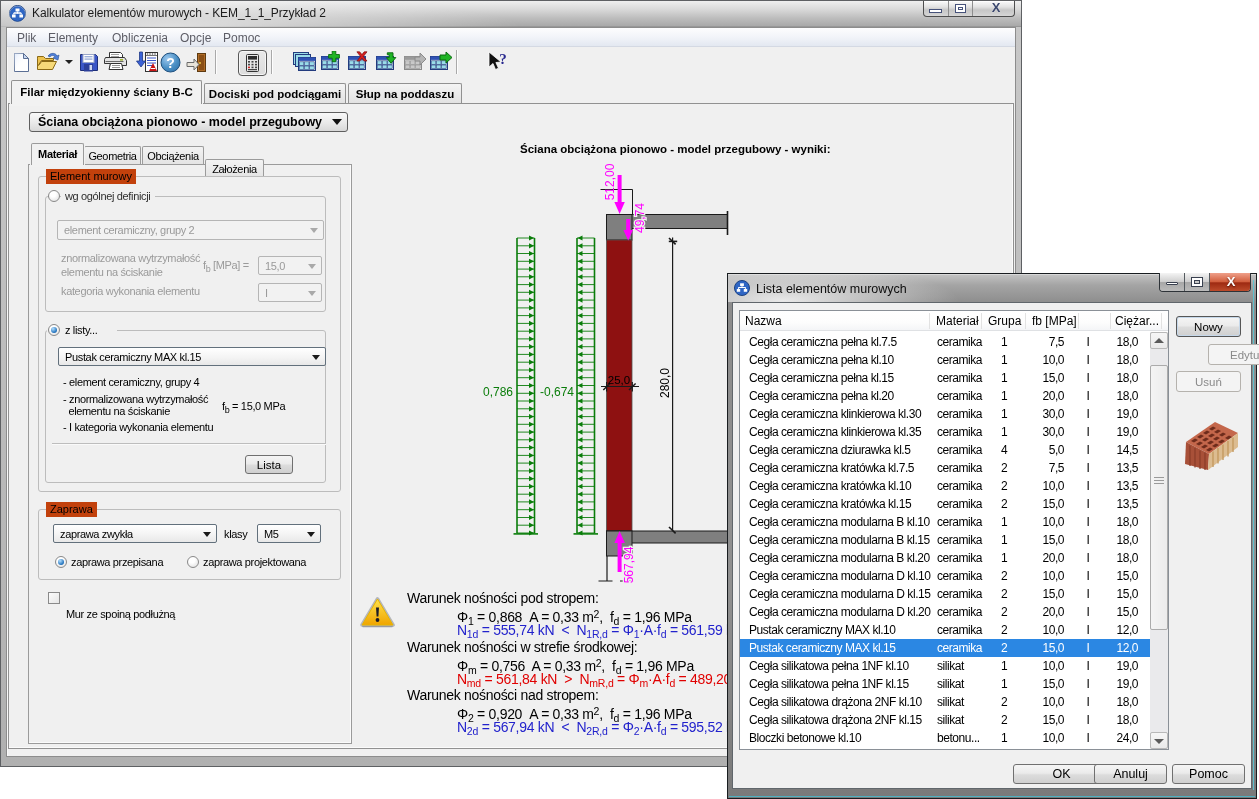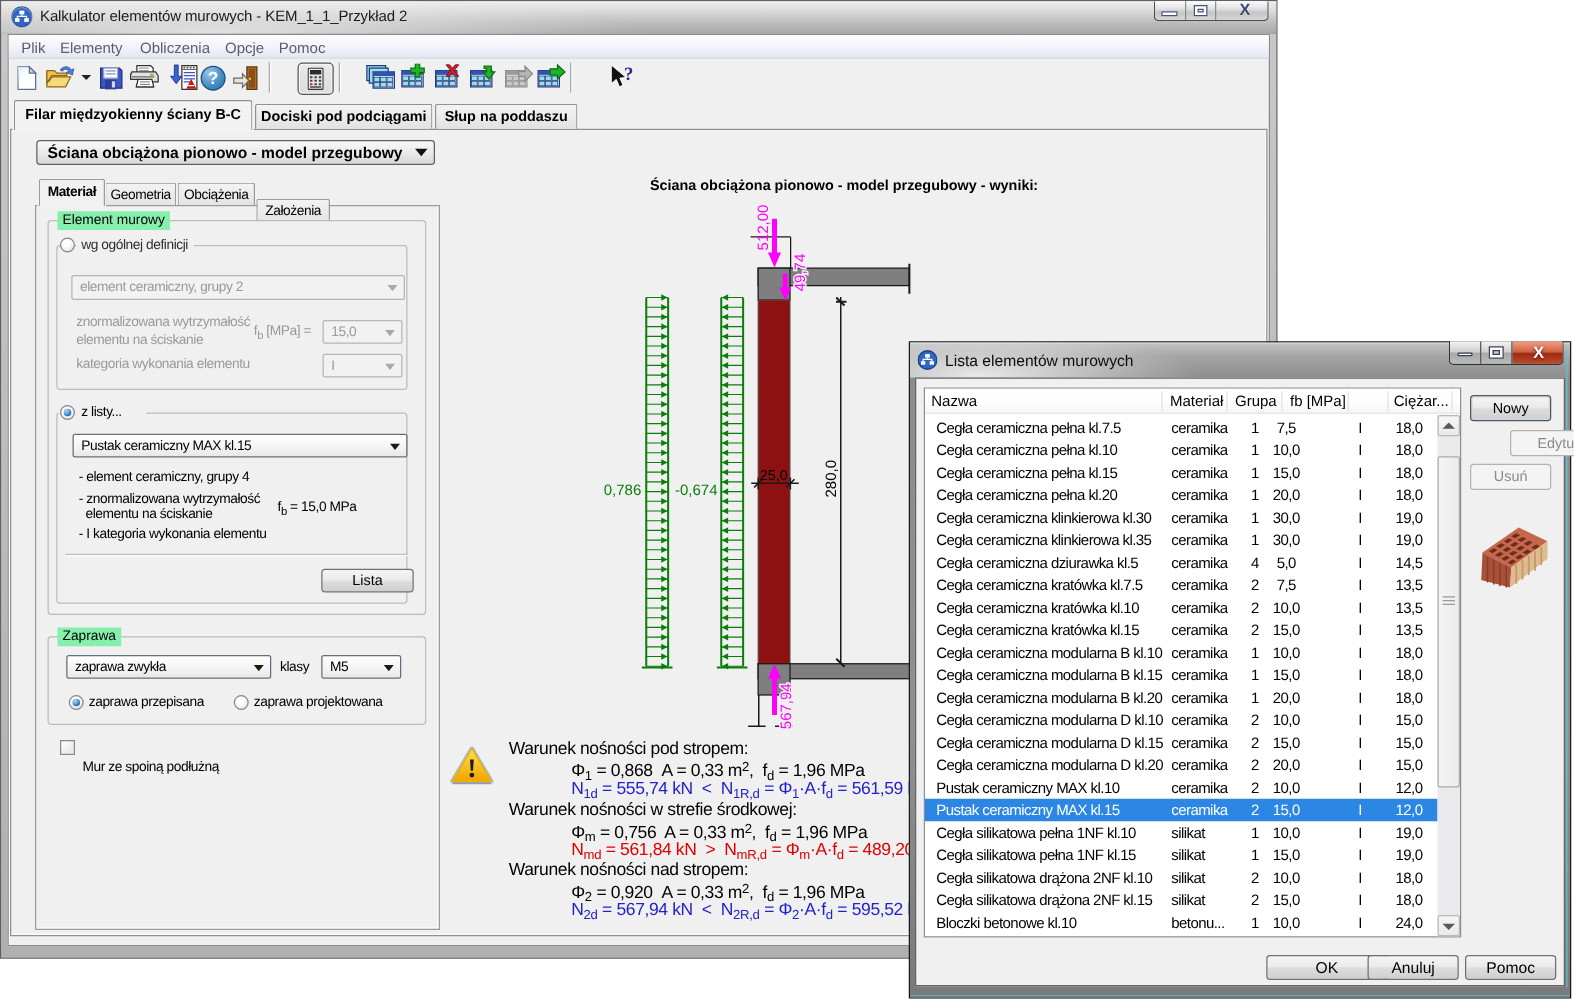--- a/index.html
+++ b/index.html
@@ -8,27 +8,27 @@
 .t13{font-size:12px;line-height:18px;color:#000;white-space:nowrap}
 .b{font-weight:bold}
 .gray{color:#9a9a9a}
 .combo{position:absolute;border:1px solid #d946ef;border-radius:2px;background:linear-gradient(180deg,#ffffff,#f4f4f4 55%,#e8e8e8)}
 .combo.dis{border-color:#b5b5b5;background:#f2f2f2}
 .cv{position:absolute;left:6px;top:50%;transform:translateY(-50%);font-size:11px;letter-spacing:-0.35px;white-space:nowrap}
 .arr{position:absolute;right:5px;top:50%;margin-top:-2px;width:0;height:0;border-left:4px solid transparent;border-right:4px solid transparent;border-top:5px solid #1a1a1a}
 .arr.g{border-top-color:#a9a9a9}
 .btn{position:absolute;border:1px solid #707070;border-radius:3px;background:linear-gradient(180deg,#f5f5f5,#ebebeb 45%,#dcdcdc 55%,#cfcfcf);font-size:11.5px;color:#000;text-align:center}
 .grp{position:absolute;border:1px solid #bcbcbc;border-radius:3px}
-.grp>span{position:absolute;top:-8px;left:7px;background:#86efac;padding:0 4px;font-size:11px;line-height:15px;white-space:nowrap}
+.grp>span{position:absolute;top:-8px;left:7px;background:#c2410c;padding:0 4px;font-size:11px;line-height:15px;white-space:nowrap}
 .radio{position:absolute;width:12px;height:12px;border-radius:50%;border:1px solid #898989;background:radial-gradient(circle at 40% 32%,#ffffff 30%,#dcdcdc)}
 .radio.on::after{content:"";position:absolute;left:2px;top:2px;width:6px;height:6px;border-radius:50%;background:radial-gradient(circle at 35% 30%,#9fd0f5 10%,#2071bc 70%,#0d4a8a)}
 .sep{position:absolute;width:1px;background:#a9a9a9;box-shadow:1px 0 0 #fdfdfd}
 .row{position:absolute;left:740px;width:410px;height:18px;font-size:12px;letter-spacing:-0.45px;line-height:18px;color:#000;white-space:nowrap}
 .row span{position:absolute;top:0}
-.rc1{left:9px}.rc2{left:197px}.rc3{left:243px;width:42px;text-align:center}.rc4{left:268px;width:42px;text-align:center}.rc5{left:337px;width:22px;text-align:center}.rc6{left:358px;width:40px;text-align:right}
+.rc1{left:9px}.rc2{left:197px}.rc3{left:243px;width:42px;text-align:center}.rc4{left:282px;width:42px;text-align:right}.rc5{left:337px;width:22px;text-align:center}.rc6{left:358px;width:40px;text-align:right}
 .hsep{position:absolute;top:2px;height:16px;width:1px;background:#e2e2e2}
 </style></head><body>
 
 <div class="a" style="left:0;top:0;width:1022px;height:767px;border:1px solid #5e6063;background:linear-gradient(180deg,#c8c8c8,#b0b0b0)"></div>
 
 <div class="a" style="left:1px;top:1px;width:1020px;height:26px;background:linear-gradient(180deg,#efefef,#d8d8d8 35%,#bcbcbc 70%,#a9a9a9);border-bottom:1px solid #979797"></div>
 <div class="a" style="left:1px;top:1px;width:560px;height:26px;background:radial-gradient(ellipse 90% 160% at 30% 100%,rgba(255,255,255,.65),rgba(255,255,255,0) 70%)"></div>
 
 <svg class="a" style="left:9px;top:5px" width="17" height="17" viewBox="0 0 17 17">
 <circle cx="8.5" cy="8.5" r="8" fill="#2f66c4" stroke="#173d7d"></circle>
@@ -282,21 +282,21 @@
 <div class="a t12" style="left:65px;top:322px;background:#f0f0f0;padding-right:3px">z listy...</div>
 <div class="combo" style="left:58px;top:347px;width:268px;height:19px;border-color:#62707c">
     <span class="cv">Pustak ceramiczny MAX kl.15</span>
     <i class="arr"></i>
   </div>
 <div class="a t12" style="left:63px;top:374px">- element ceramiczny, grupy 4</div>
 <div class="a t12" style="left:63px;top:392.5px;line-height:12.5px">- znormalizowana wytrzymałość<br>&nbsp;&nbsp;elementu na ściskanie</div>
 <div class="a t12" style="left:222px;top:398px">f<span style="font-size:9px;vertical-align:-3px">b</span> = 15,0 MPa</div>
 <div class="a t12" style="left:63px;top:419px">- I kategoria wykonania elementu</div>
 <div class="a" style="left:52px;top:443px;width:274px;height:1px;background:#bdbdbd;box-shadow:0 1px 0 #fafafa"></div>
-<div class="btn" style="left:257px;top:455px;width:74px;height:19px;line-height:18px">Lista</div>
+<div class="btn" style="left:245px;top:455px;width:48px;height:19px;line-height:18px">Lista</div>
 
 <div class="grp" style="left:38px;top:509px;width:303px;height:71px">
     <span>Zaprawa</span>
   </div>
 <div class="combo" style="left:53px;top:524px;width:164px;height:19px;border-color:#62707c">
     <span class="cv">zaprawa zwykła</span>
     <i class="arr"></i>
   </div>
 <div class="a t12" style="left:224px;top:526px">klasy</div>
 <div class="combo" style="left:257px;top:524px;width:64px;height:19px;border-color:#62707c">

